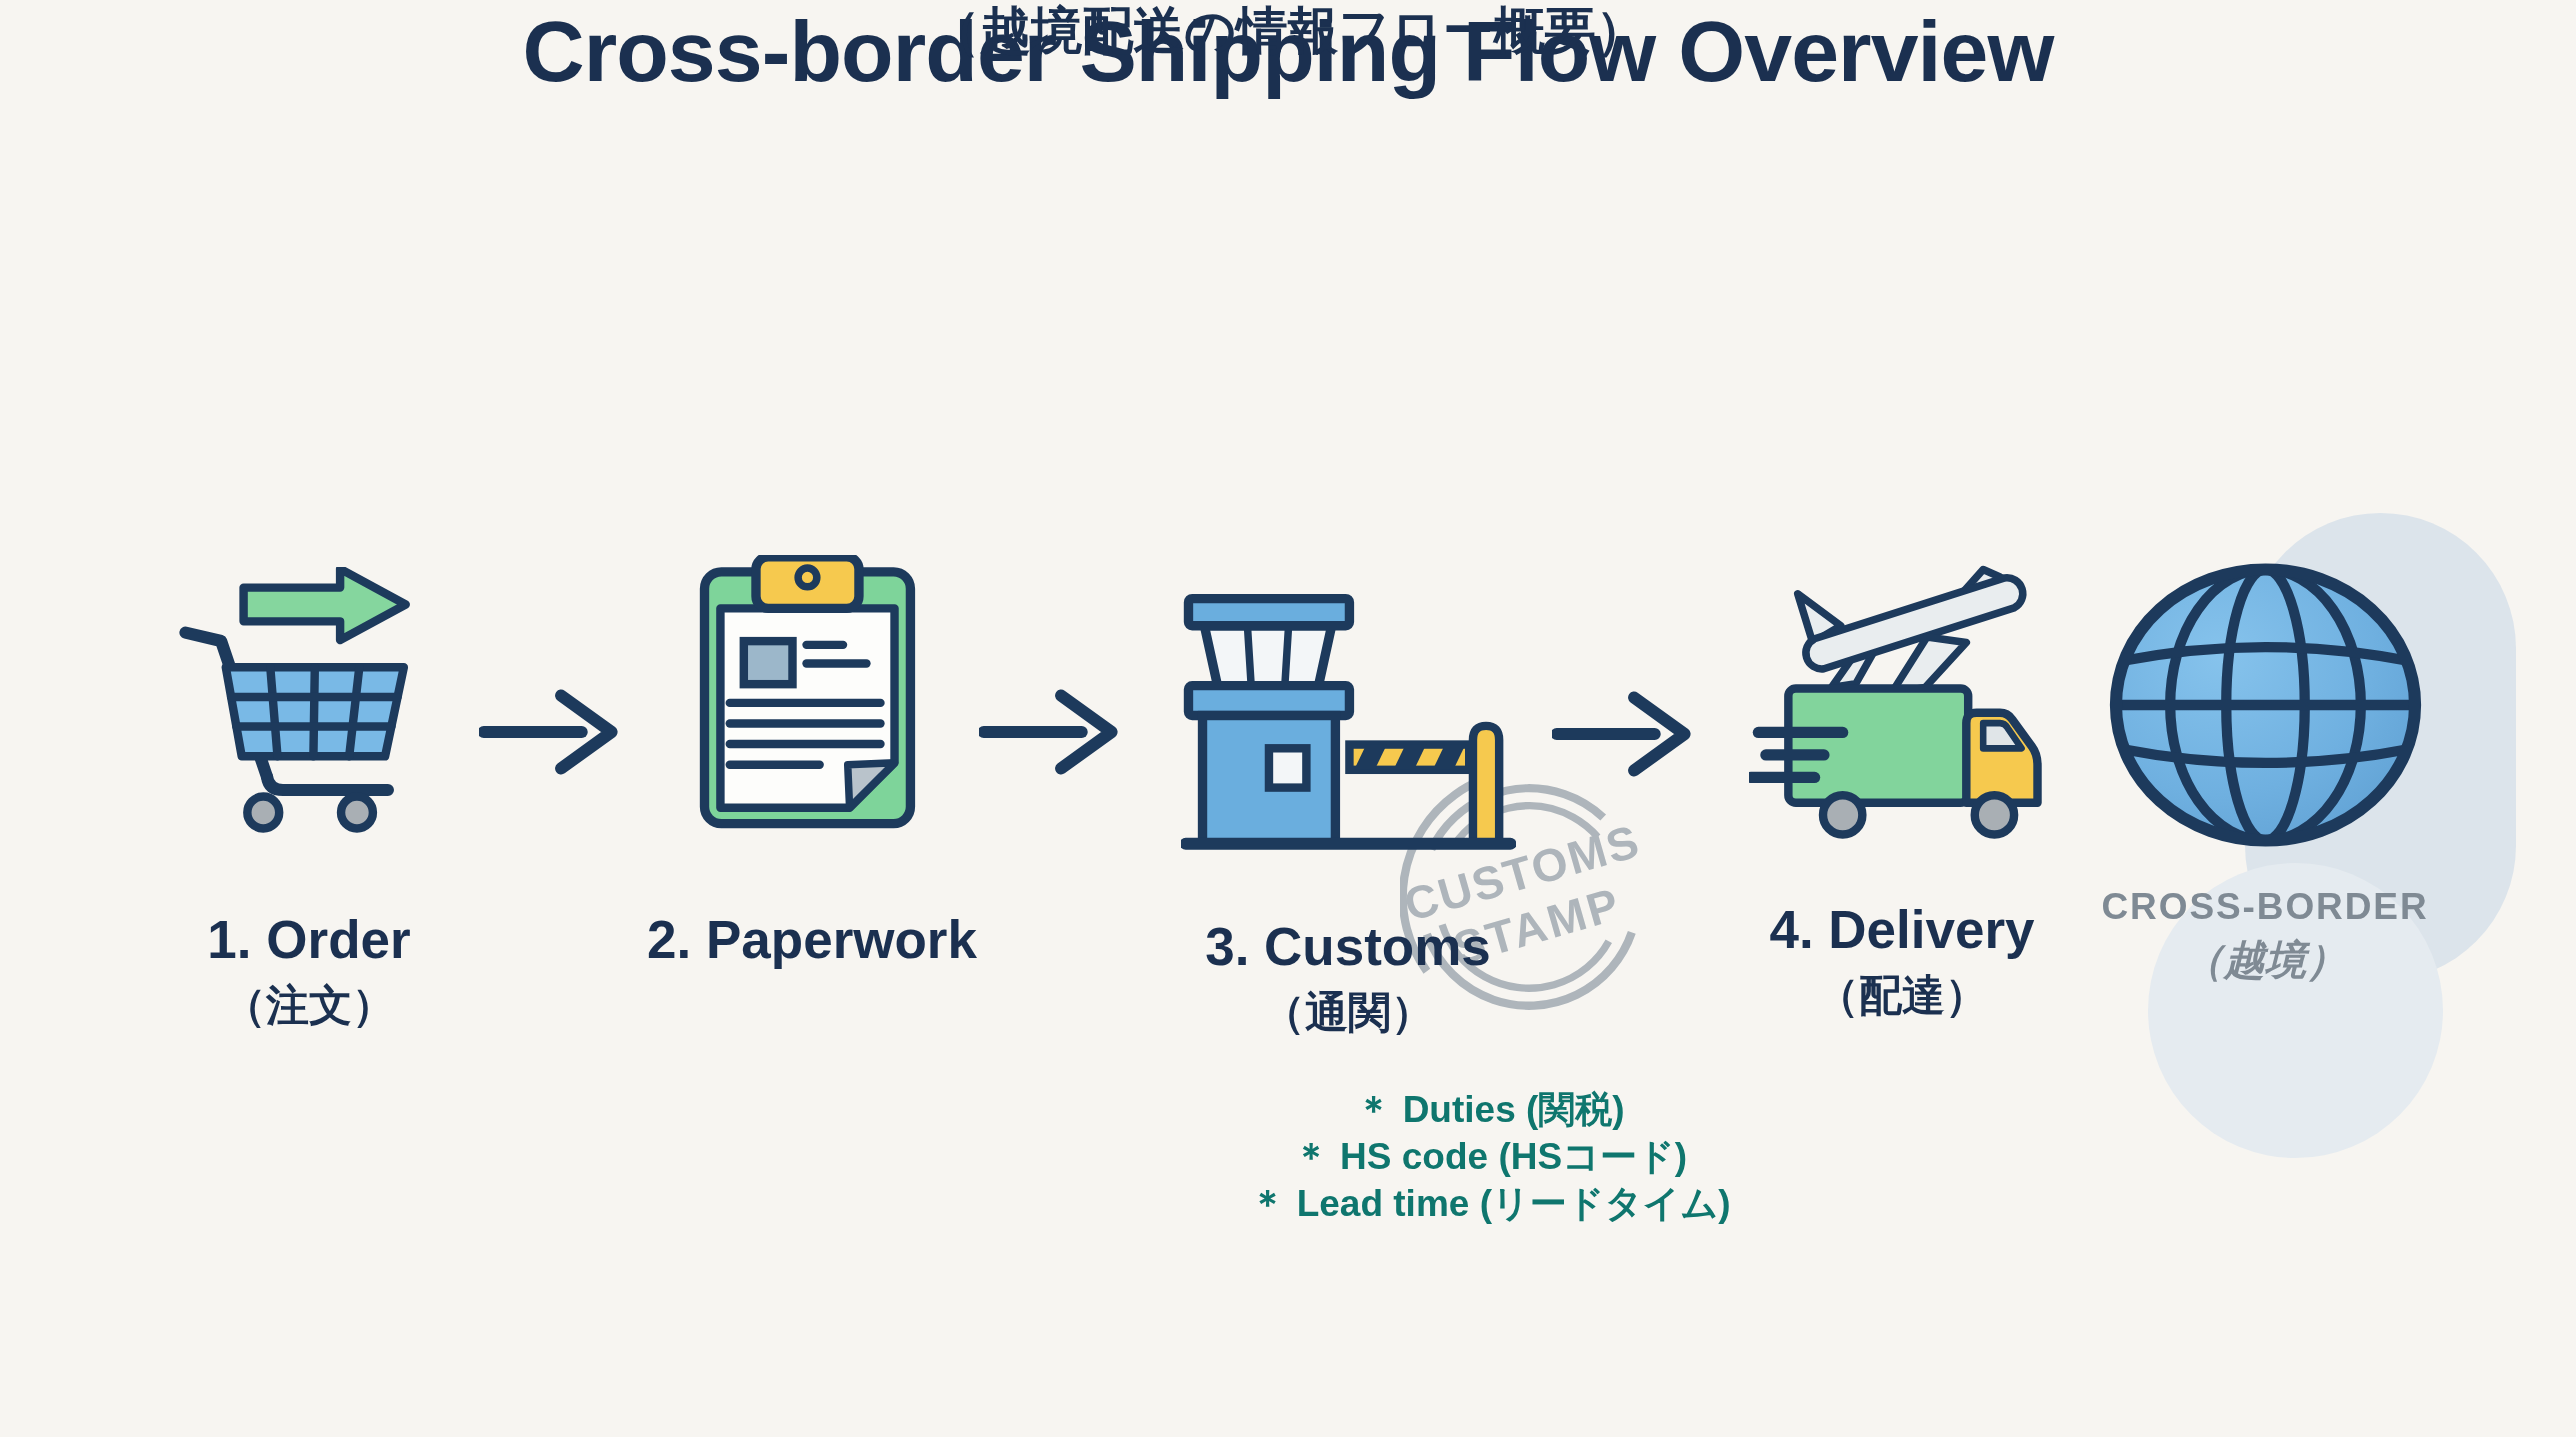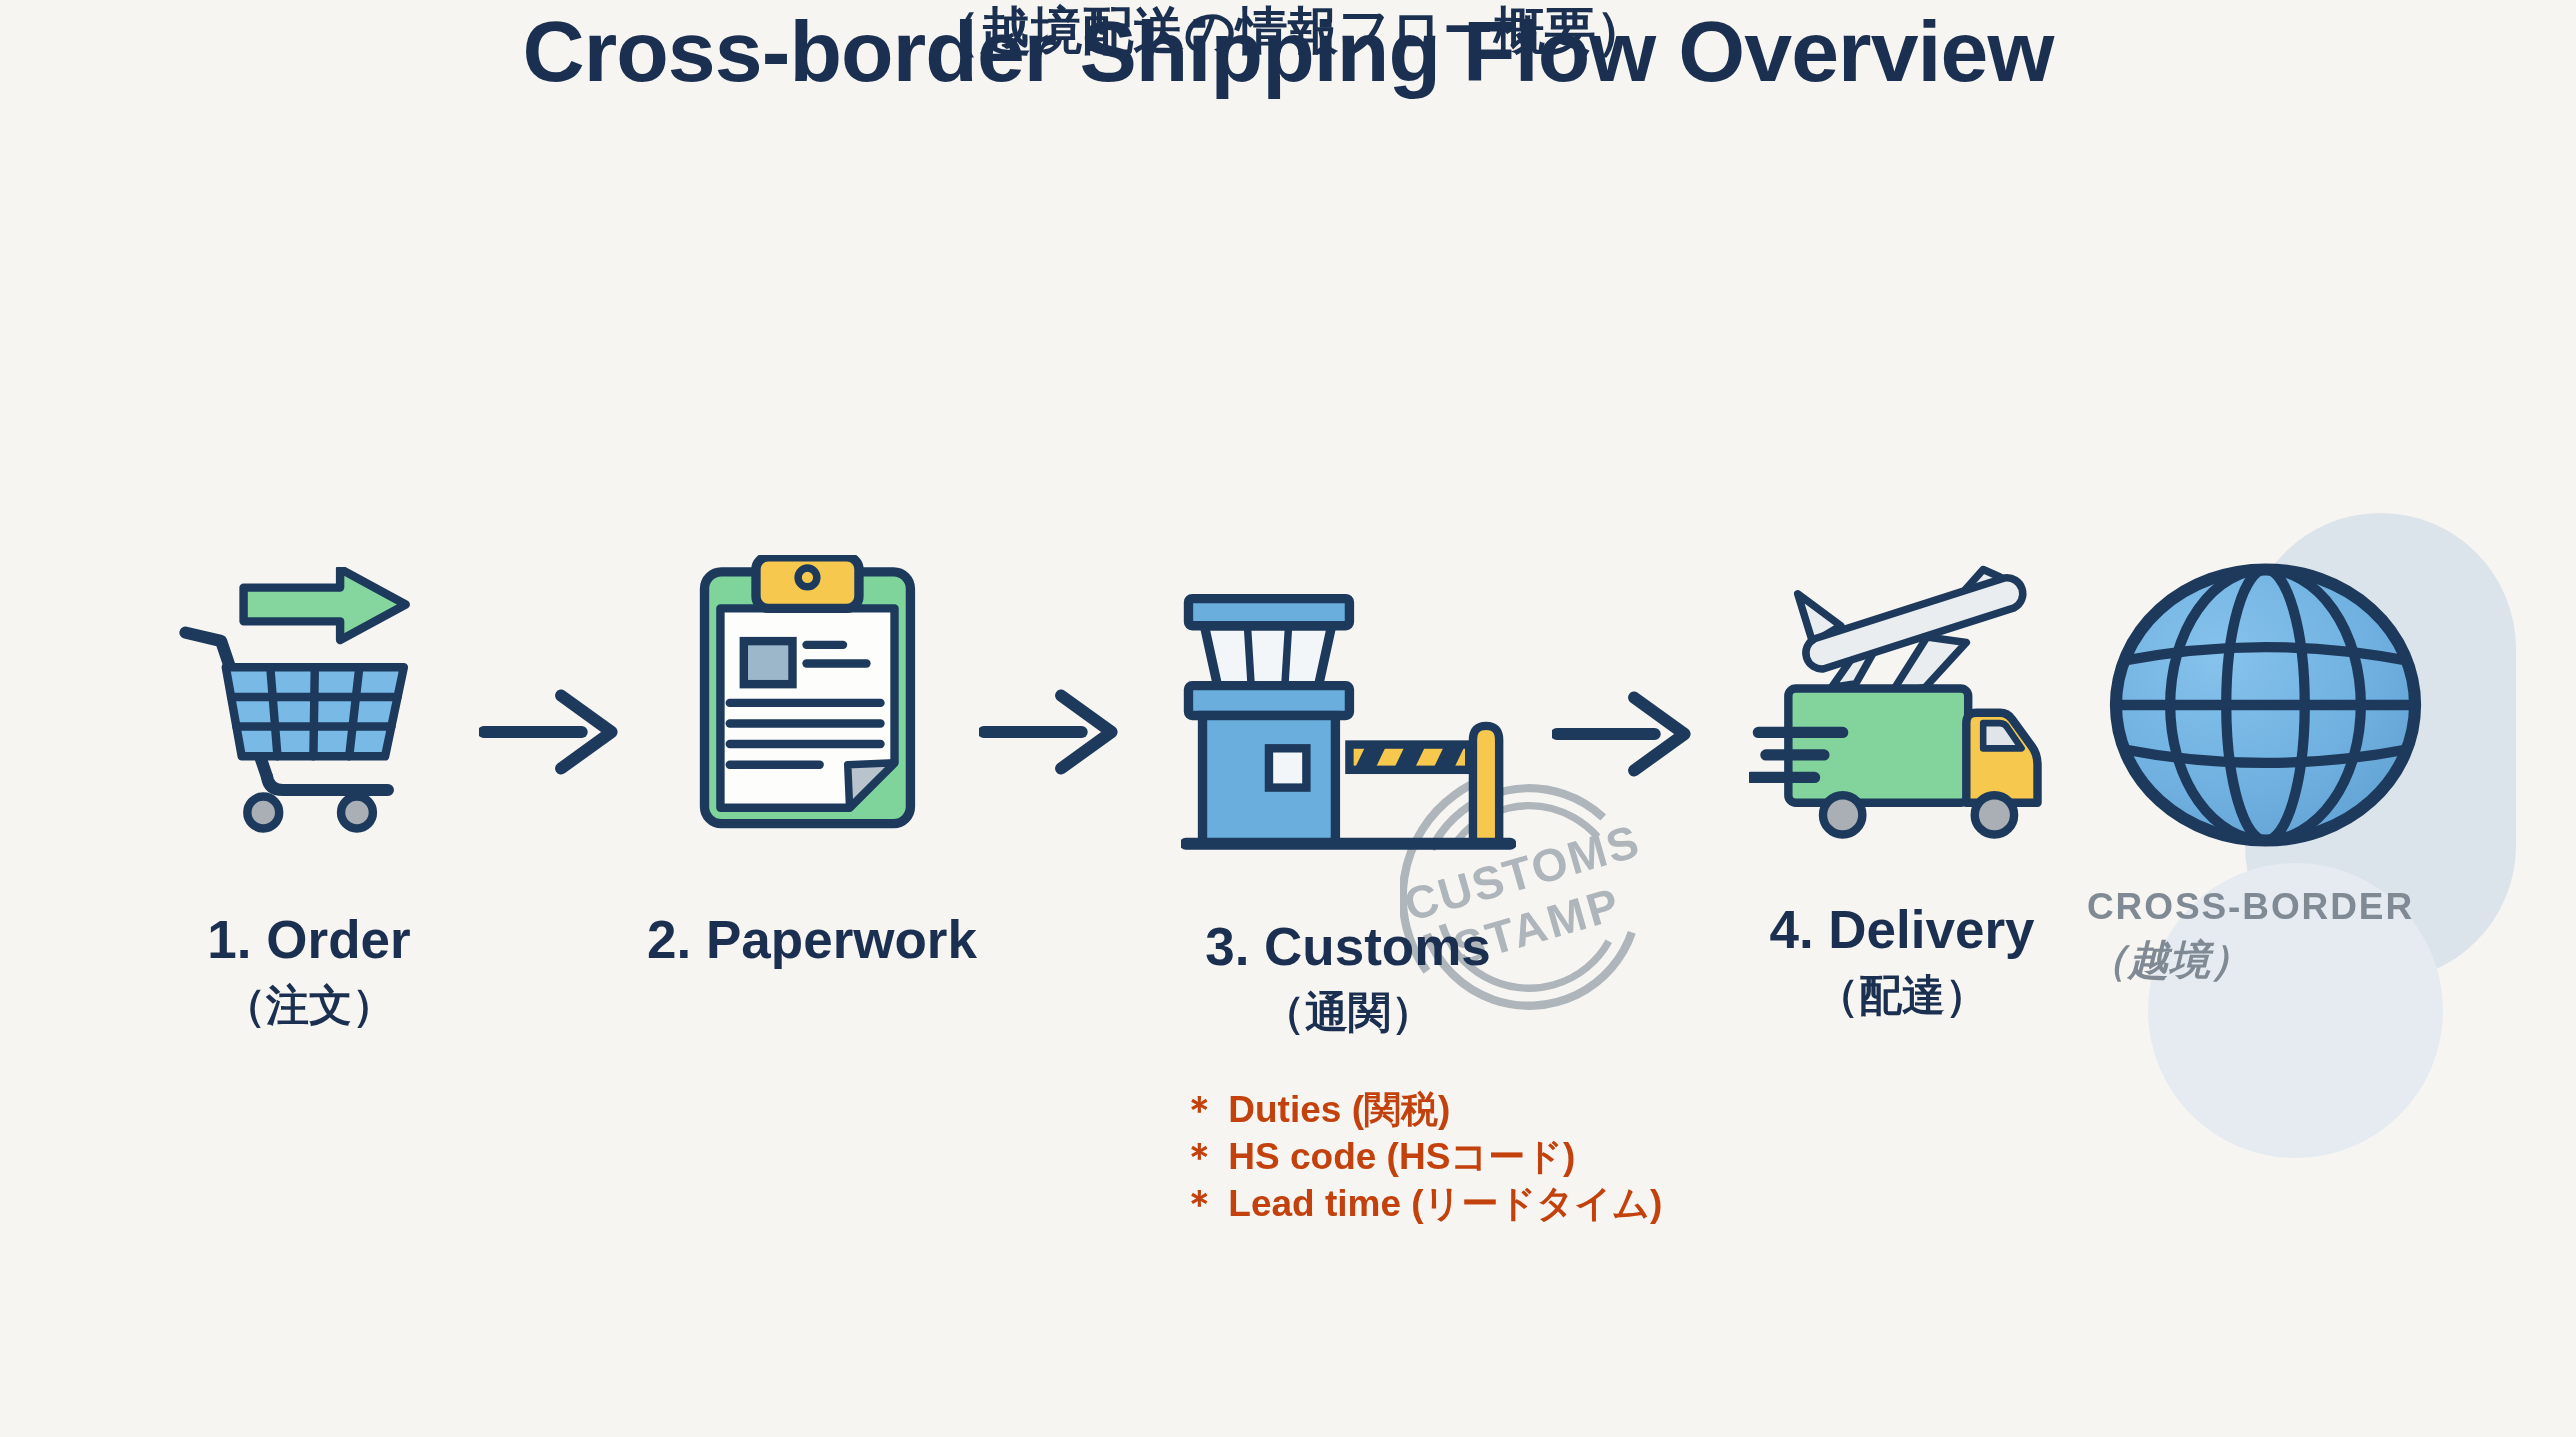--- a/index.html
+++ b/index.html
@@ -27,28 +27,28 @@
     line-height:1.2;
   }
 
   
   .step-block { width:374px; text-align:center; z-index:3; }
   .step-label { font-size:53px; font-weight:700; color:#1b3050; line-height:1.15; }
   .step-jp    { font-size:43px; font-weight:700; color:#1b3050; line-height:1.2; margin-top:9.4px; }
 
   
   .notes { left:1181px; top:1086px; width:618px; z-index:3; }
-  .note-line { font-size:37px; font-weight:700; color:#c2410c; line-height:47px; white-space:nowrap; }
+  .note-line { font-size:37px; font-weight:700; color:#0f766e; line-height:47px; white-space:nowrap;text-align:center; }
 
   
   .blob1 { left:2245px; top:513px; width:271px; height:468px;
            background:#dce4eb; border-radius:136px; z-index:0; }
   .blob2 { left:2148px; top:863px; width:295px; height:295px;
            background:#e5ebf0; border-radius:50%; z-index:0; }
-  .cb-block { left:2087px; top:886px; width:356px; text-align:left; z-index:3; }
+  .cb-block { left:2087px; top:886px; width:356px; text-align:center; z-index:3; }
   .cb-label { font-size:37px; font-weight:700; color:#7f8a94; letter-spacing:1.9px; line-height:1.15; }
   .cb-jp    { font-size:41px; font-weight:700; color:#7f8a94; line-height:1.2; margin-top:7.5px;font-style:italic; }
 
   .icon-svg { position:absolute; z-index:2; }
   .stamp-svg { position:absolute; z-index:1; opacity:0.78; }
 </style>
 </head>
 <body>
 
 <div class="abs title-line1">Cross-border Shipping Flow Overview</div>

